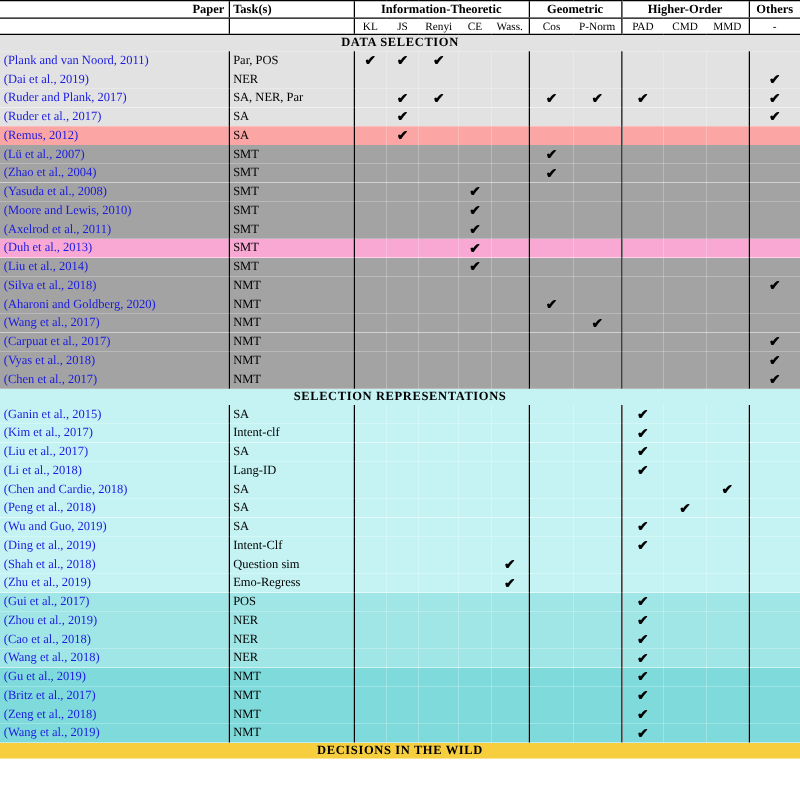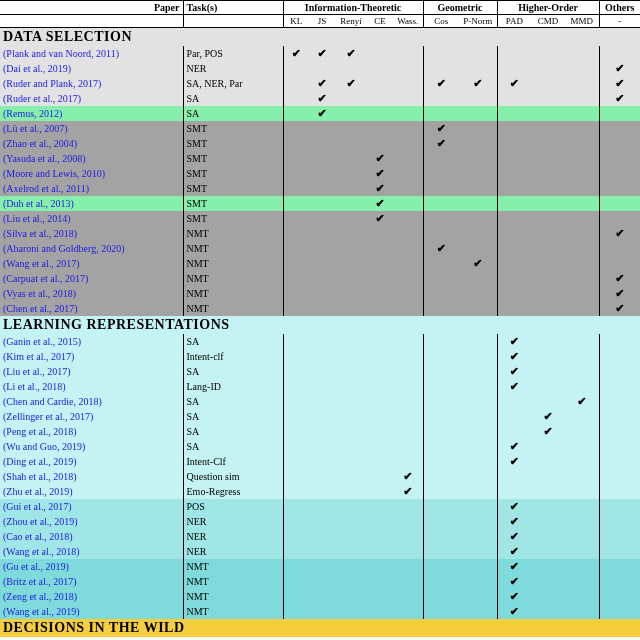--- a/index.html
+++ b/index.html
@@ -26,22 +26,23 @@
     font-weight: bold;
     border-bottom: 1px solid #000;
     text-align: center;
   }
   th.paper { text-align: right; }
   th.tasks { text-align: left; margin-top: 24px; }
   .hdr-top th { border-top: 1px solid #000; border-bottom: 1px solid #000; }
   .hdr-sub th { border-bottom: 1px solid #000; font-weight: normal; font-size: 9px; }
   .sep-left { border-left: 1px solid #000; }
   .section-row td {
+    text-align: center;
     font-weight: bold;
-    font-size: 14px;
+    font-size: 10px;
     letter-spacing: 0.5px;
   }
   .paper-cell a { color: #1a1ae0; text-decoration: none; }
   .tick { text-align: center; font-size: 11px; font-weight: bold; }
   col.c-paper  { width: 183px; }
   col.c-tasks  { width: 100px; }
   col.c-kl     { width: 26px; }
   col.c-js     { width: 26px; }
   col.c-renyi  { width: 32px; }
   col.c-ce     { width: 26px; }
@@ -154,21 +155,21 @@
         <td class="tick"></td>
         <td class="tick"></td>
         <td class="tick"></td>
         <td class="tick sep-left"></td>
         <td class="tick"></td>
         <td class="tick sep-left"></td>
         <td class="tick"></td>
         <td class="tick"></td>
         <td class="tick sep-left">✔</td>
       </tr>
-      <tr style="background: #86efac;">
+      <tr style="background: #fca5a5;">
         <td class="paper-cell"><a href="#">(Remus, 2012)</a></td>
         <td class="sep-left">SA</td>
         <td class="tick sep-left"></td>
         <td class="tick">✔</td>
         <td class="tick"></td>
         <td class="tick"></td>
         <td class="tick"></td>
         <td class="tick sep-left"></td>
         <td class="tick"></td>
         <td class="tick sep-left"></td>
@@ -244,21 +245,21 @@
         <td class="tick"></td>
         <td class="tick">✔</td>
         <td class="tick"></td>
         <td class="tick sep-left"></td>
         <td class="tick"></td>
         <td class="tick sep-left"></td>
         <td class="tick"></td>
         <td class="tick"></td>
         <td class="tick sep-left"></td>
       </tr>
-      <tr style="background: #86efac;">
+      <tr style="background: #f9a8d4;">
         <td class="paper-cell"><a href="#">(Duh et al., 2013)</a></td>
         <td class="sep-left">SMT</td>
         <td class="tick sep-left"></td>
         <td class="tick"></td>
         <td class="tick"></td>
         <td class="tick">✔</td>
         <td class="tick"></td>
         <td class="tick sep-left"></td>
         <td class="tick"></td>
         <td class="tick sep-left"></td>
@@ -365,21 +366,21 @@
         <td class="tick"></td>
         <td class="tick"></td>
         <td class="tick sep-left"></td>
         <td class="tick"></td>
         <td class="tick sep-left"></td>
         <td class="tick"></td>
         <td class="tick"></td>
         <td class="tick sep-left">✔</td>
       </tr>
       <tr class="section-row" style="background: rgb(197, 243, 243);">
-        <td colspan="13">LEARNING REPRESENTATIONS</td>
+        <td colspan="13">SELECTION REPRESENTATIONS</td>
       </tr>
       <tr style="background: rgb(197, 243, 243);">
         <td class="paper-cell"><a href="#">(Ganin et al., 2015)</a></td>
         <td class="sep-left">SA</td>
         <td class="tick sep-left"></td>
         <td class="tick"></td>
         <td class="tick"></td>
         <td class="tick"></td>
         <td class="tick"></td>
         <td class="tick sep-left"></td>
@@ -440,35 +441,20 @@
         <td class="tick sep-left"></td>
         <td class="tick"></td>
         <td class="tick"></td>
         <td class="tick"></td>
         <td class="tick"></td>
         <td class="tick sep-left"></td>
         <td class="tick"></td>
         <td class="tick sep-left"></td>
         <td class="tick"></td>
         <td class="tick">✔</td>
-        <td class="tick sep-left"></td>
-      </tr>
-      <tr style="background: rgb(197, 243, 243);">
-        <td class="paper-cell"><a href="#">(Zellinger et al., 2017)</a></td>
-        <td class="sep-left">SA</td>
-        <td class="tick sep-left"></td>
-        <td class="tick"></td>
-        <td class="tick"></td>
-        <td class="tick"></td>
-        <td class="tick"></td>
-        <td class="tick sep-left"></td>
-        <td class="tick"></td>
-        <td class="tick sep-left"></td>
-        <td class="tick">✔</td>
-        <td class="tick"></td>
         <td class="tick sep-left"></td>
       </tr>
       <tr style="background: rgb(197, 243, 243);">
         <td class="paper-cell"><a href="#">(Peng et al., 2018)</a></td>
         <td class="sep-left">SA</td>
         <td class="tick sep-left"></td>
         <td class="tick"></td>
         <td class="tick"></td>
         <td class="tick"></td>
         <td class="tick"></td>

